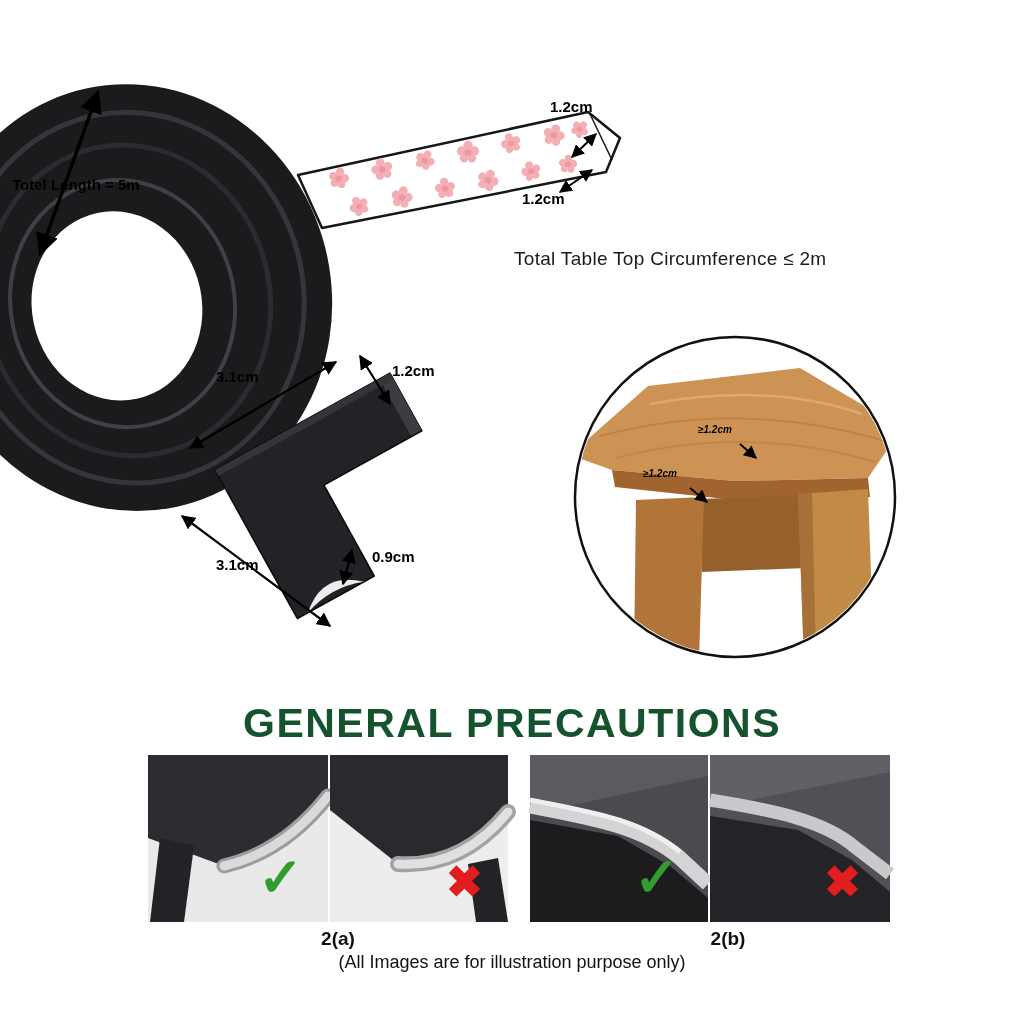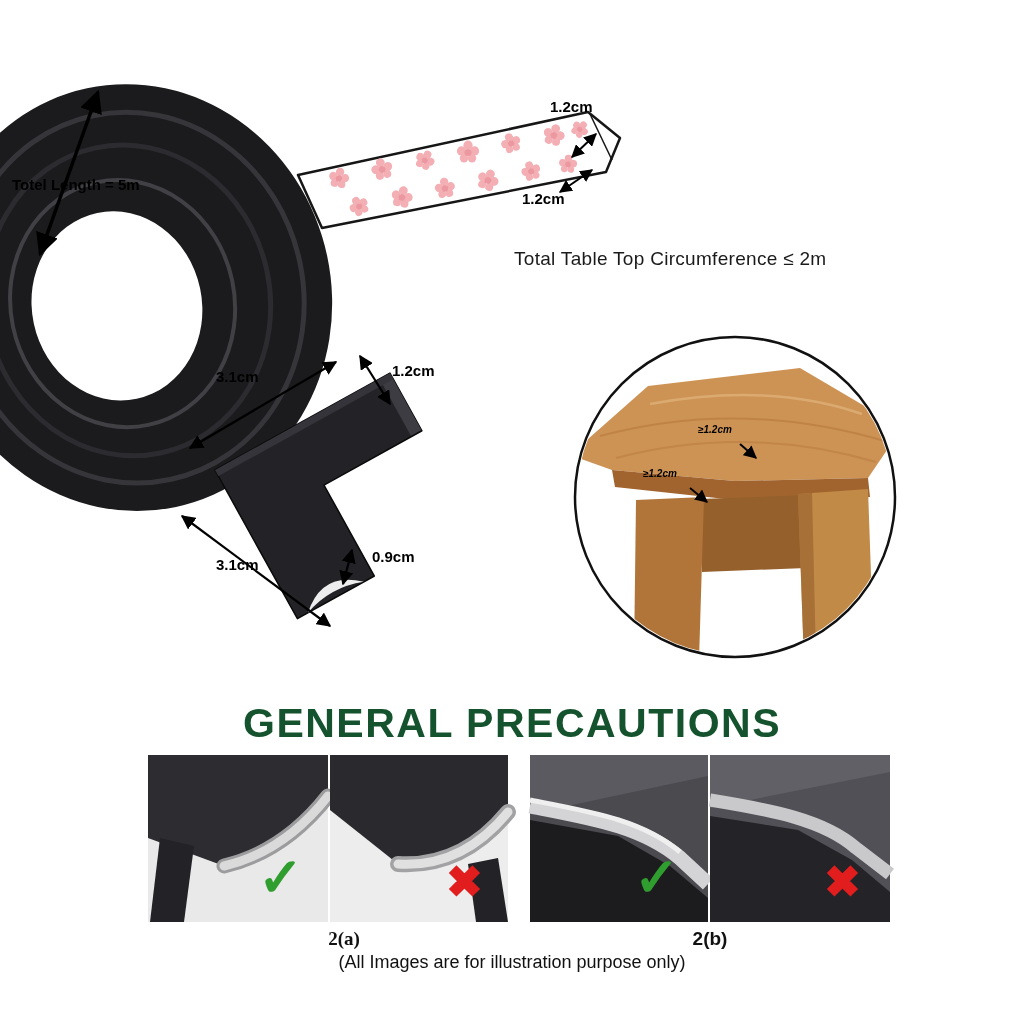--- a/index.html
+++ b/index.html
@@ -148,17 +148,17 @@
   <div class="lbl-sm" style="left:698px;top:424px;">≥1.2cm</div>
   <div class="lbl-sm" style="left:643px;top:468px;">≥1.2cm</div>
 
   <div class="heading">GENERAL PRECAUTIONS</div>
 
   <div class="mark" style="left:258px;top:850px;font-size:54px;color:#2f9e2f;">✓</div>
   <div class="mark" style="left:446px;top:860px;font-size:44px;color:#e11d1d;">✖</div>
   <div class="mark" style="left:634px;top:850px;font-size:54px;color:#2f9e2f;">✓</div>
   <div class="mark" style="left:824px;top:860px;font-size:44px;color:#e11d1d;">✖</div>
 
-  <div class="figlabel" style="left:164px;width:360px;font-family:Liberation Serif, serif;">2(a)</div>
-  <div class="figlabel" style="left:530px;width:360px;">2(b)</div>
+  <div class="figlabel" style="left:158px;width:360px;">2(a)</div>
+  <div class="figlabel" style="left:548px;width:360px;">2(b)</div>
 
   <div class="disclaimer">(All Images are for illustration purpose only)</div>
 </div>
 
 </body></html>

